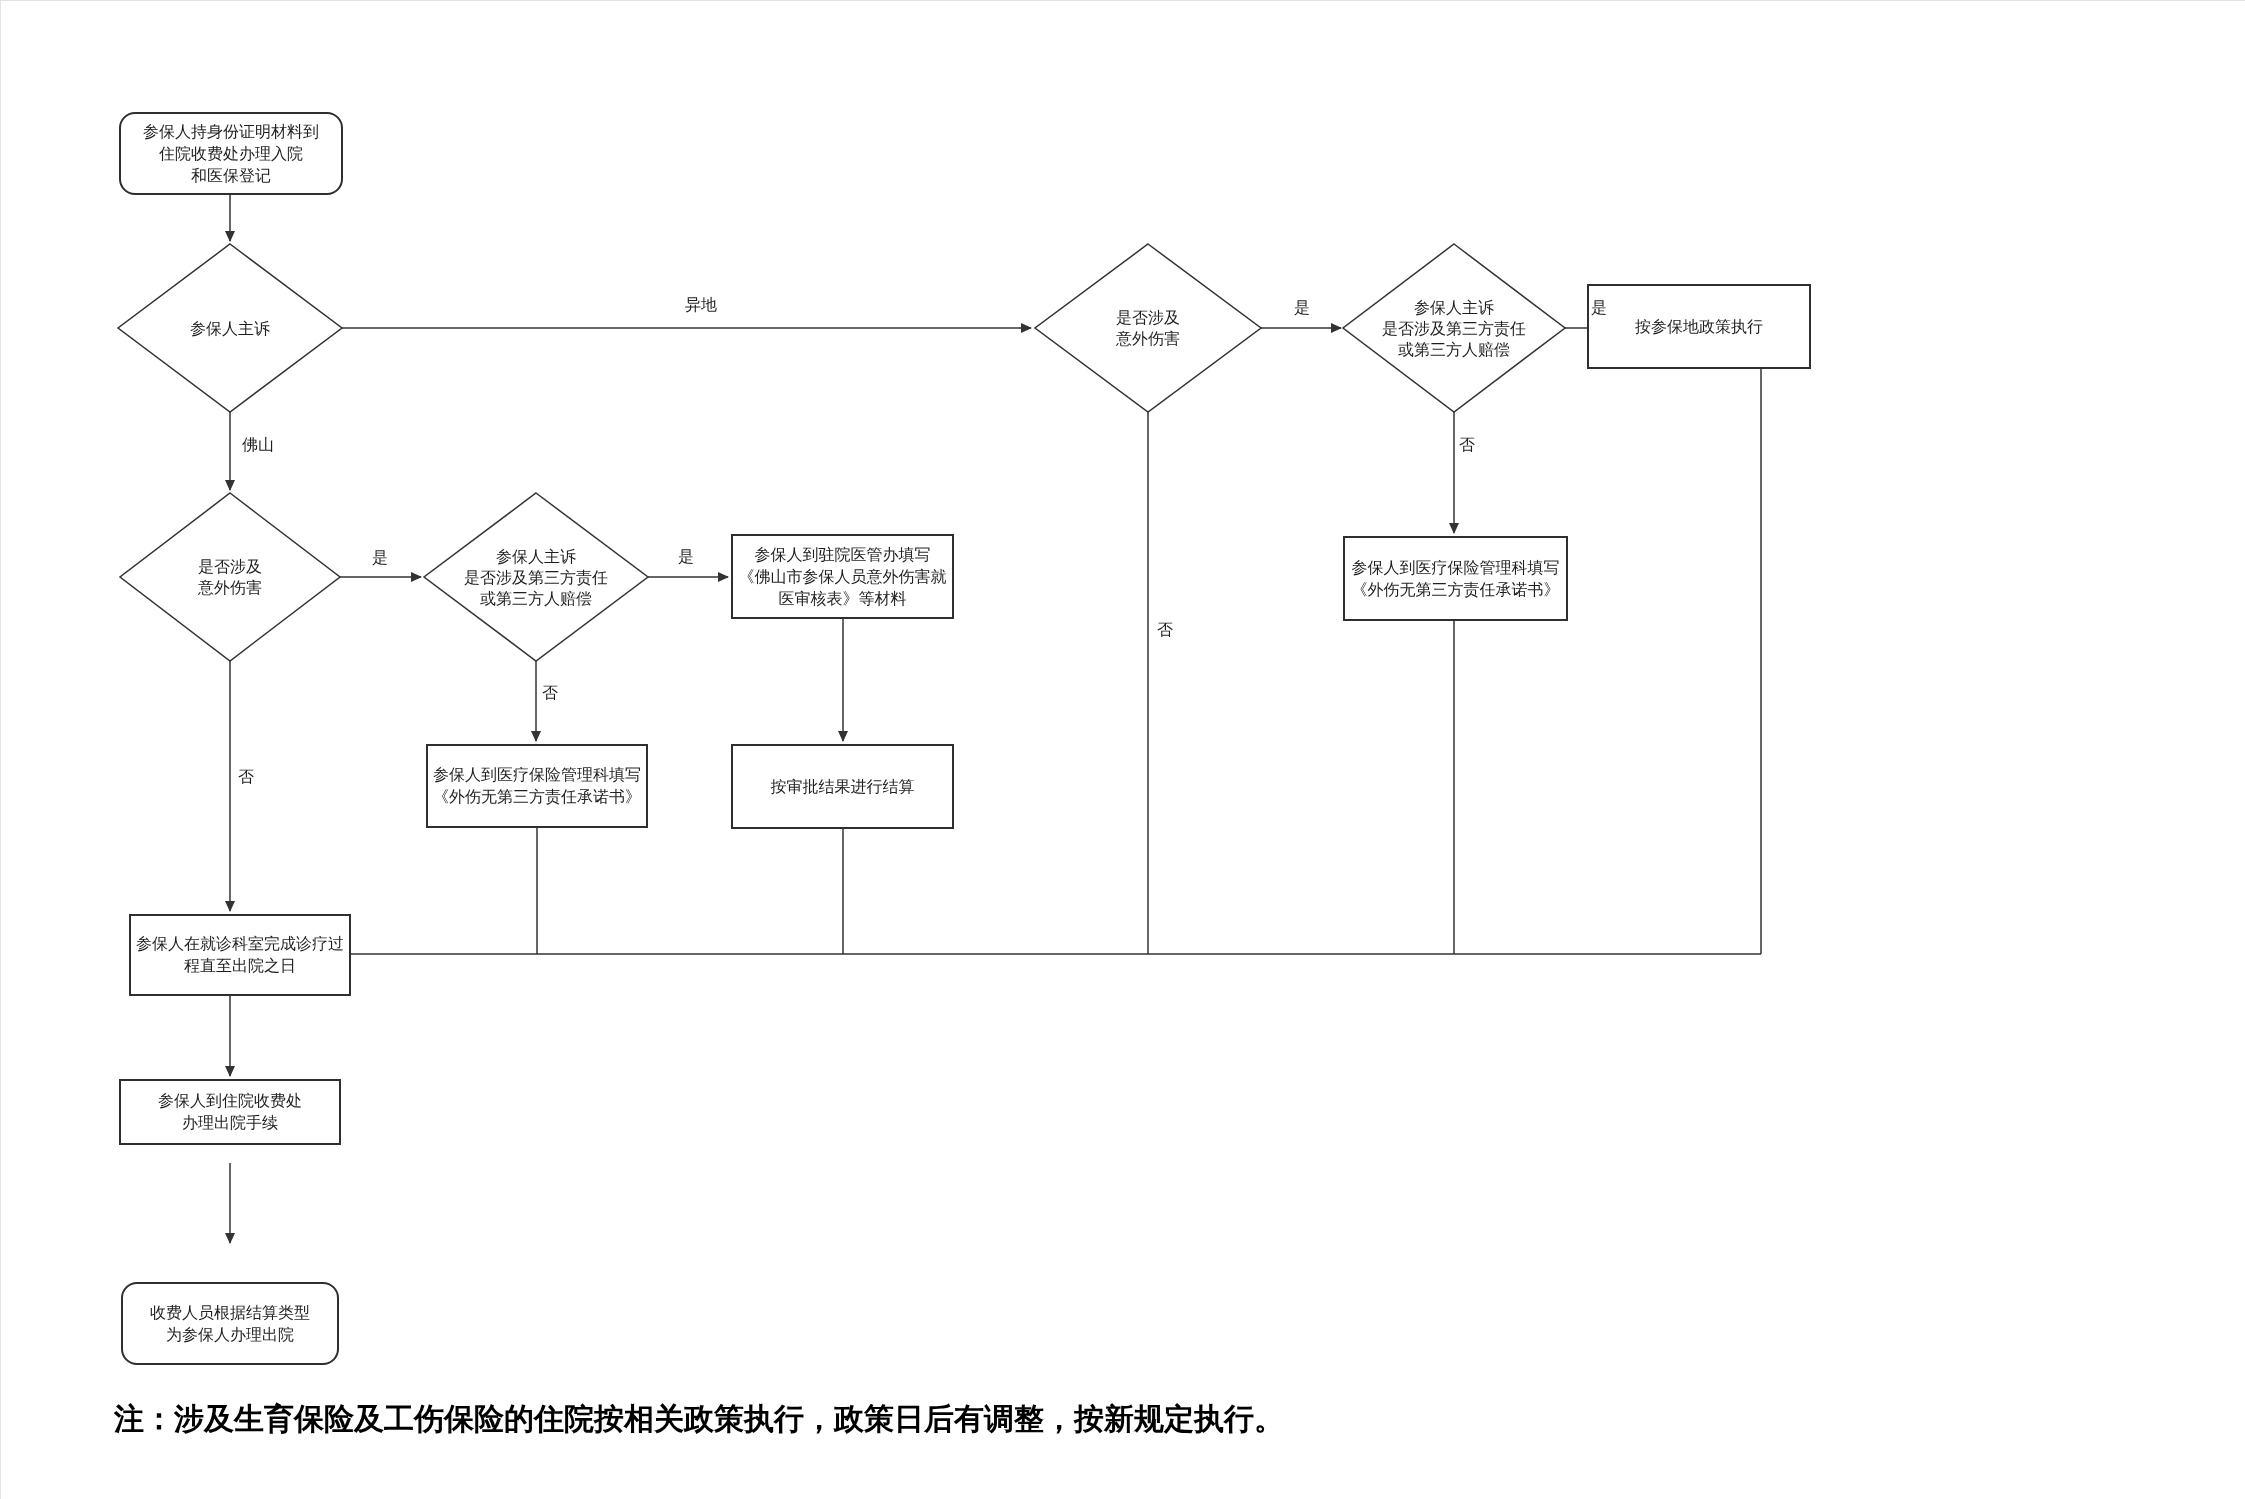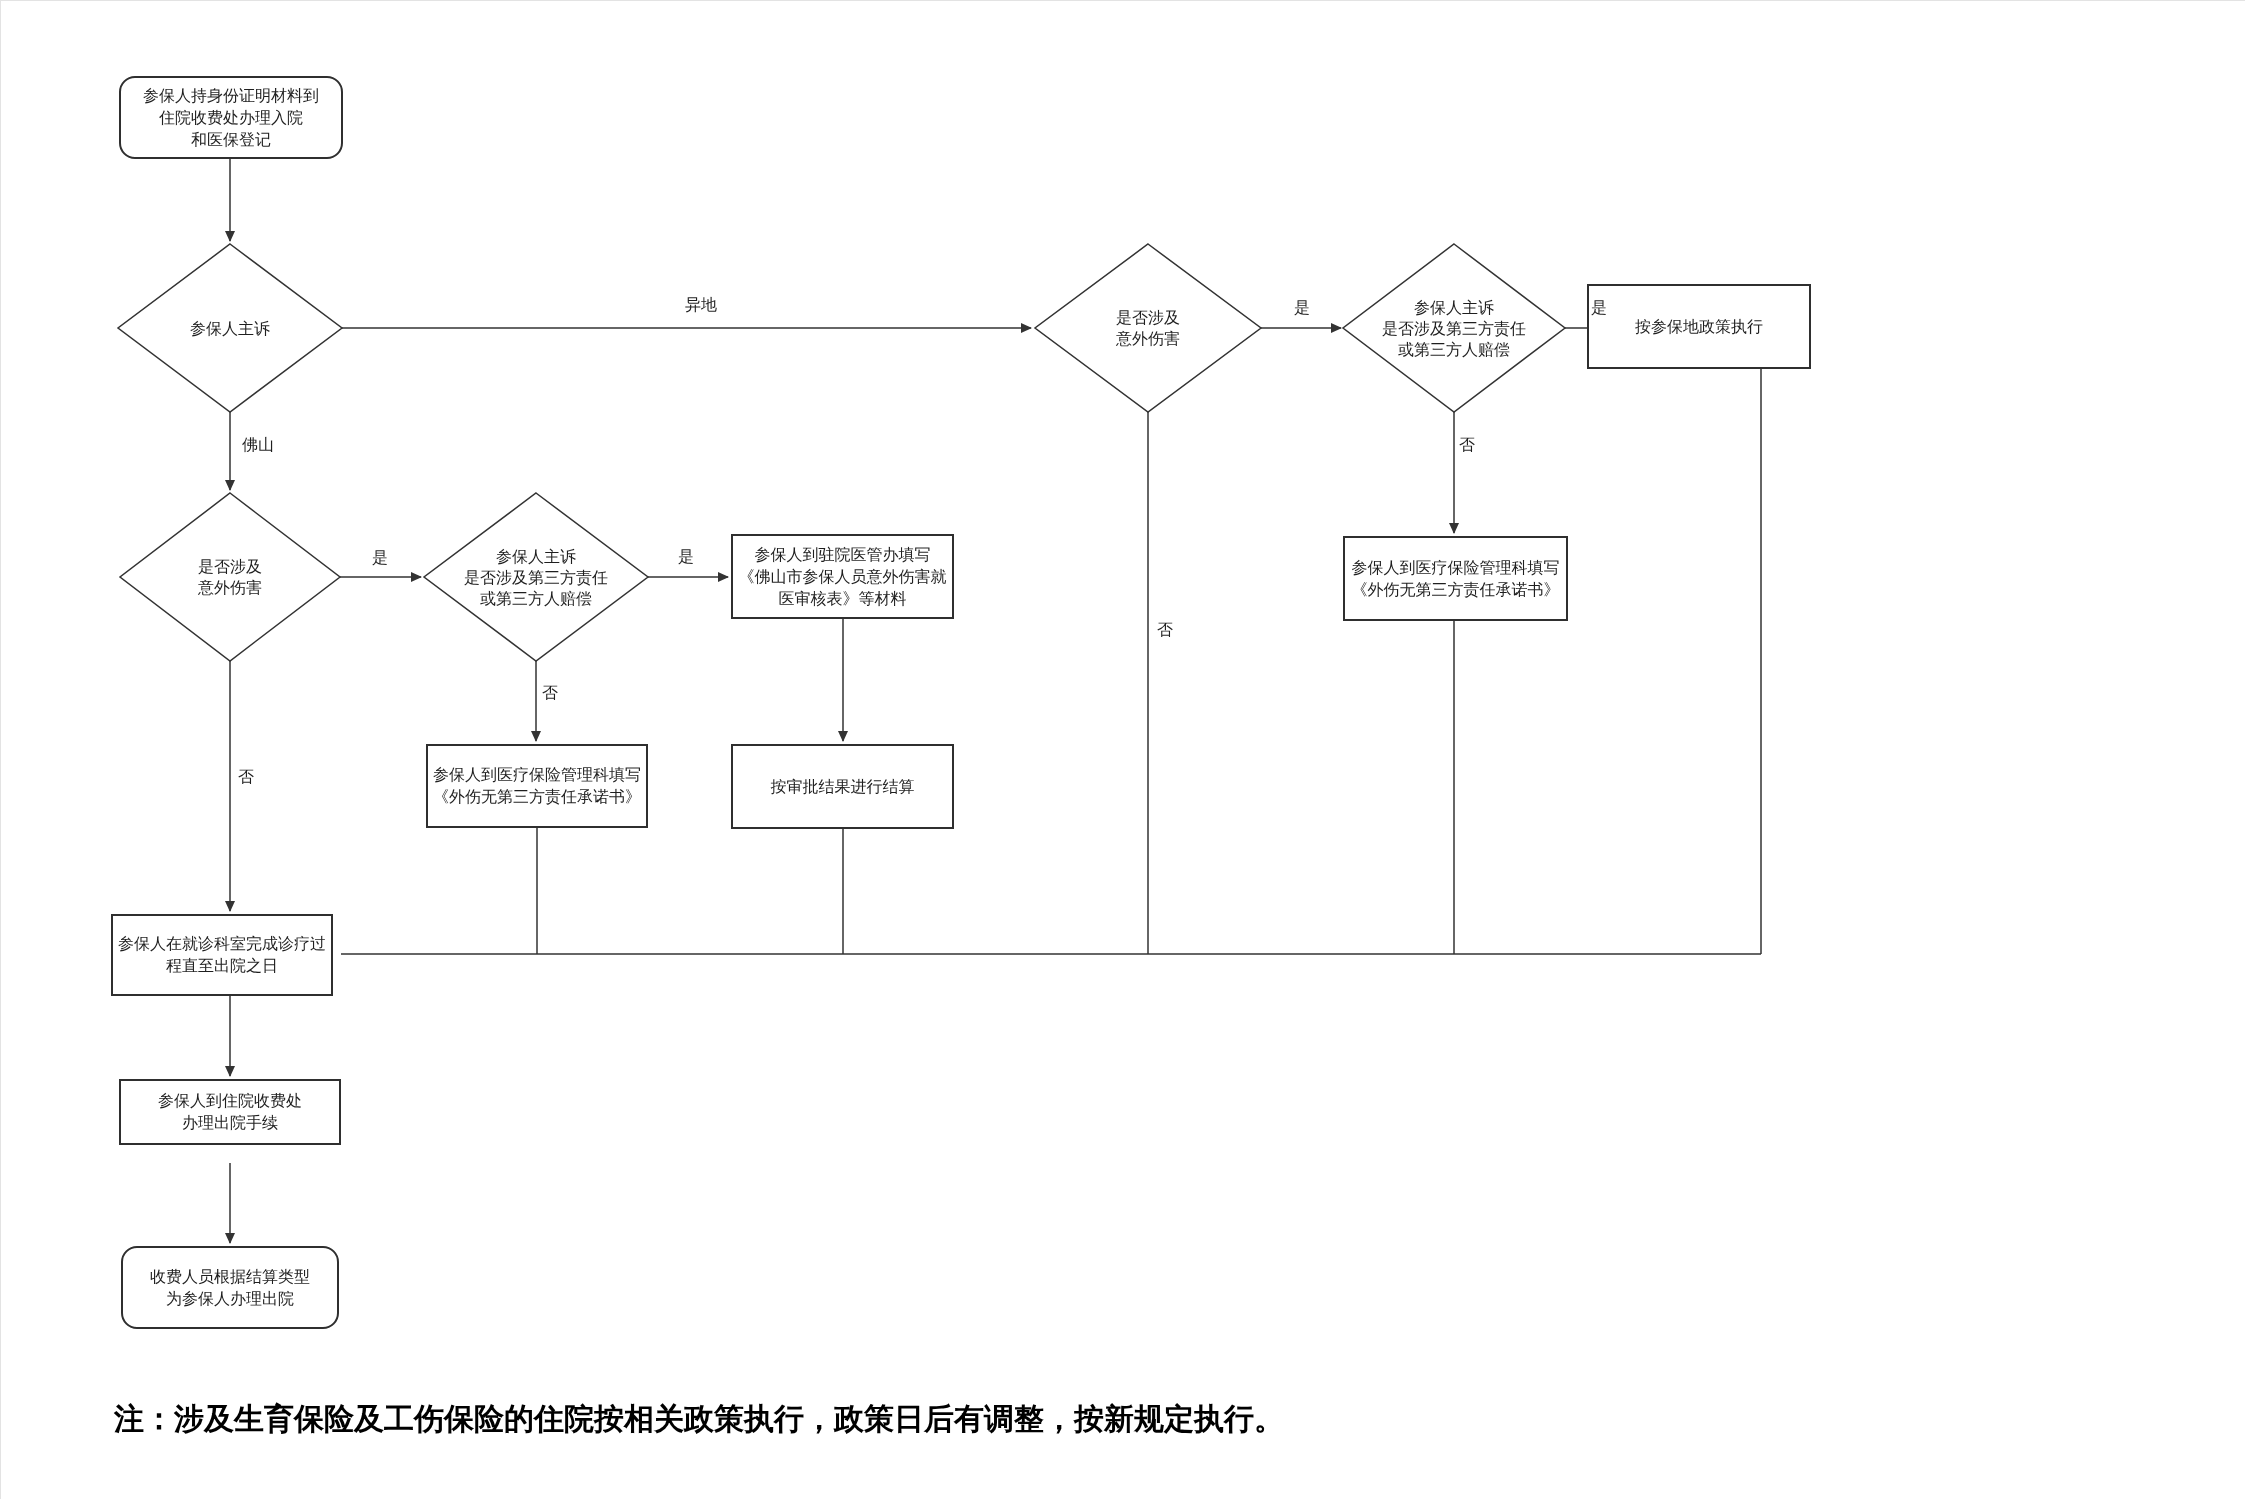--- a/index.html
+++ b/index.html
@@ -13,21 +13,21 @@
   svg.flow{position:absolute;left:0;top:0;}
   .flow .edge{stroke:var(--line,#333);fill:none;stroke-width:1.5;}
   .flow .diamond{stroke:var(--line,#333);fill:#ffffff;stroke-width:1.5;}
   .arrowhead{fill:var(--line,#333);stroke:none;}
   .node{
     position:absolute;display:flex;align-items:center;justify-content:center;
     text-align:center;font-size:16px;line-height:22px;color:var(--text,#222);
     background:#ffffff;border:2px solid var(--node-border,#2f2f2f);
     box-sizing:border-box;white-space:pre-line;padding:2px;
   }
-  .node.rounded{border-radius:16px;}
+  .node.rounded{border-radius:16px;margin-top:36px;}
   .diamond-label{
     position:absolute;transform:translate(-50%,-50%);
     text-align:center;font-size:16px;line-height:21px;
     color:var(--text,#222);white-space:pre-line;pointer-events:none;
   }
   .edge-label{
     position:absolute;transform:translate(-50%,-50%);
     font-size:16px;line-height:18px;color:var(--text,#222);
   }
   .note{
@@ -105,21 +105,21 @@
   <div class="node" style="left:425px;top:743px;width:222px;height:84px">参保人到医疗保险管理科填写
 《外伤无第三方责任承诺书》</div>
 
   <div class="node" style="left:730px;top:743px;width:223px;height:85px">按审批结果进行结算</div>
 
   <div class="node" style="left:1586px;top:283px;width:224px;height:85px">按参保地政策执行</div>
 
   <div class="node" style="left:1342px;top:535px;width:225px;height:85px">参保人到医疗保险管理科填写
 《外伤无第三方责任承诺书》</div>
 
-  <div class="node" style="left:110px;top:913px;width:222px;height:82px">参保人在就诊科室完成诊疗过
+  <div class="node" style="left:128px;top:913px;width:222px;height:82px">参保人在就诊科室完成诊疗过
 程直至出院之日</div>
 
   <div class="node" style="left:118px;top:1078px;width:222px;height:66px">参保人到住院收费处
 办理出院手续</div>
 
   <div class="node rounded" style="left:120px;top:1245px;width:218px;height:83px">收费人员根据结算类型
 为参保人办理出院</div>
 
   <div class="diamond-label" style="left:229px;top:327px">参保人主诉</div>
   <div class="diamond-label" style="left:229px;top:576px">是否涉及

